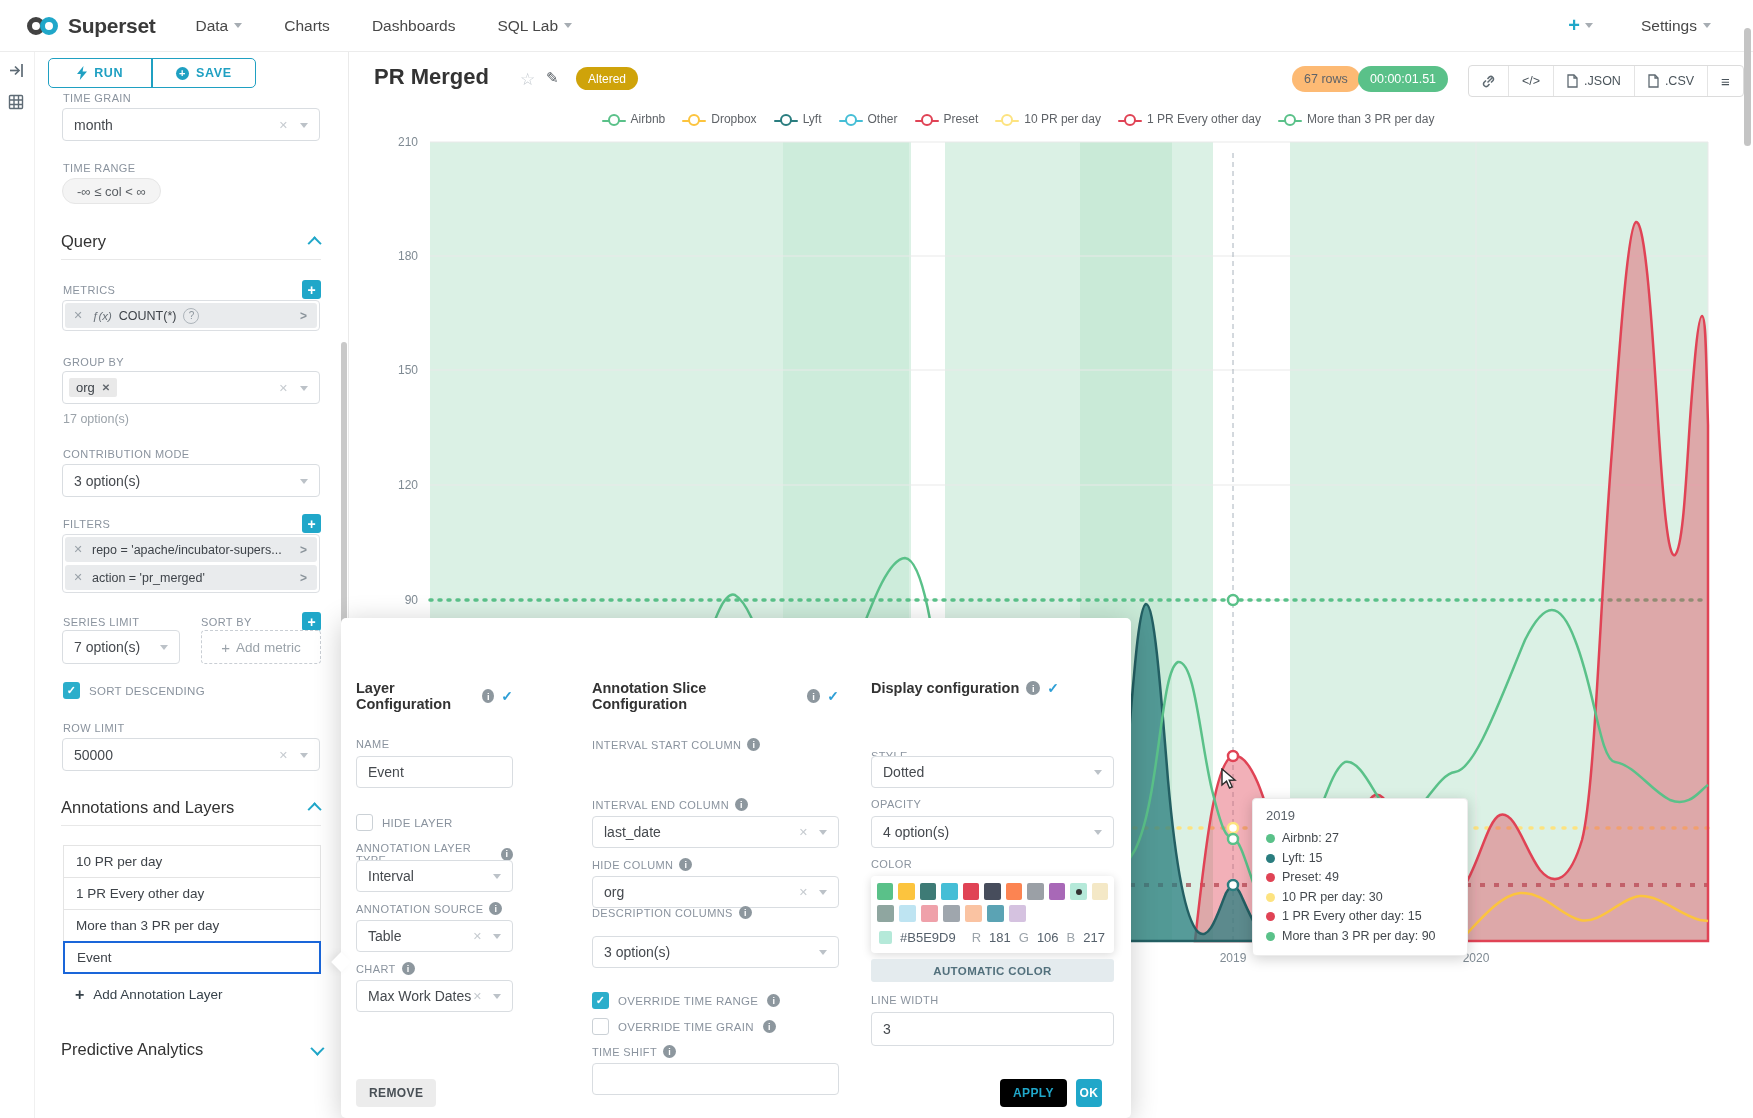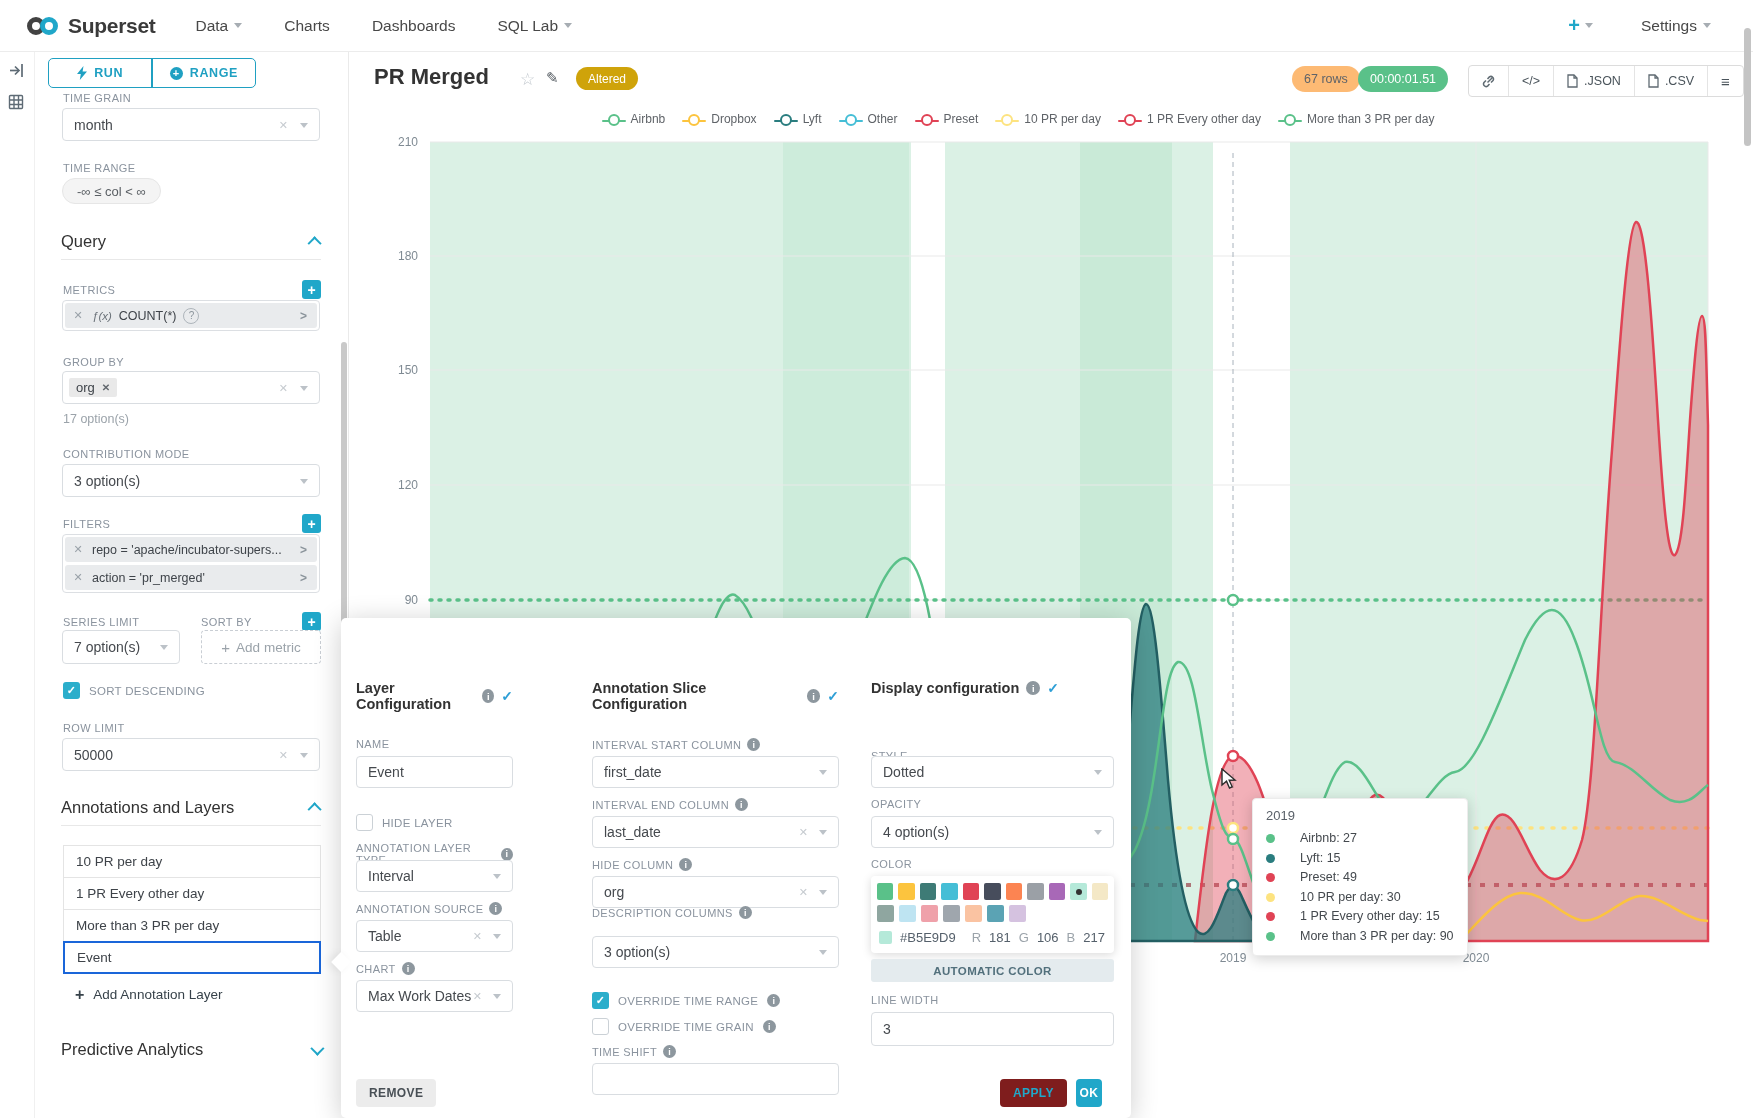--- a/index.html
+++ b/index.html
@@ -68,21 +68,21 @@
   .lg-item{display:flex;align-items:center;gap:5px;font-size:12px;color:#5F6368;cursor:pointer;}
   .lg-glyph{position:relative;width:24px;height:13px;}
   .lg-line{position:absolute;left:0;right:0;top:7px;height:2.5px;border-radius:2px;}
   .lg-dot{position:absolute;left:6px;top:1px;width:8px;height:8px;border-radius:50%;border:2.5px solid;background:#fff;box-sizing:content-box;}
   .plot{position:absolute;left:4px;top:43px;}
   .cursor{position:absolute;left:872px;top:716px;z-index:56;}
   
   .tooltip{position:absolute;left:1252px;top:798px;width:216px;background:#fff;border:1px solid #ECECEC;border-radius:4px;
     box-shadow:0 3px 14px rgba(0,0,0,.18);padding:9px 13px;box-sizing:border-box;z-index:55;}
   .tt-title{font-size:13px;color:#5A6169;margin-bottom:6px;}
-  .tt-row{display:flex;align-items:center;gap:25px;font-size:12.5px;color:#44494E;line-height:19.5px;white-space:nowrap;}
+  .tt-row{display:flex;align-items:center;gap:7px;font-size:12.5px;color:#44494E;line-height:19.5px;white-space:nowrap;}
   .tt-dot{width:9px;height:9px;border-radius:50%;flex:0 0 9px;}
   
   .modal{position:absolute;left:341px;top:618px;width:790px;height:500px;background:#fff;border-radius:5px;
     box-shadow:0 4px 28px rgba(0,0,0,.2);z-index:50;box-sizing:border-box;}
   .modal-arrow{position:absolute;left:-7px;top:337px;width:14px;height:14px;background:#fff;transform:rotate(45deg);box-shadow:-3px 3px 8px rgba(0,0,0,.07);}
   .modal-head{height:46px;border-bottom:1px solid #F0F0F0;display:flex;align-items:center;padding:0 24px;font-size:15.5px;font-weight:600;color:#333;}
   .mcol{position:absolute;}
   .mcol-title{display:flex;align-items:center;gap:7px;font-size:14.5px;font-weight:700;color:#333;}
   .info{width:14px;height:14px;border-radius:50%;background:#8D979E;color:#fff;font-size:9.5px;font-weight:700;display:inline-flex;align-items:center;justify-content:center;font-style:normal;}
   .bluecheck{color:#2E9FD6;font-size:14px;font-weight:700;}
@@ -100,21 +100,21 @@
   .sw{width:17px;height:17px;border-radius:2px;cursor:pointer;position:relative;}
   .sw .seldot{position:absolute;left:5.5px;top:5.5px;width:6px;height:6px;border-radius:50%;background:#333;}
   .hex-row{display:flex;align-items:center;gap:8px;margin-top:8px;font-size:13px;color:#55606B;padding-left:2px;}
   .hex-row .mini{width:13px;height:13px;border-radius:2px;}
   .hex-row .lt{color:#9BA3AA;}
   .autocolor{position:absolute;height:23px;background:#E4EBEE;color:#52707C;font-size:11.5px;font-weight:700;letter-spacing:.4px;
     display:flex;align-items:center;justify-content:center;border-radius:3px;cursor:pointer;}
   .m-footer-btn{position:absolute;height:28px;border-radius:4px;display:flex;align-items:center;justify-content:center;
     font-size:12px;font-weight:700;letter-spacing:.4px;cursor:pointer;padding:0 13px;box-sizing:border-box;}
   .b-remove{left:15px;top:461px;background:#ECECEC;color:#484F55;}
-  .b-apply{left:659px;top:461px;background:#7f1d1d;color:#20A7C9;}
+  .b-apply{left:659px;top:461px;background:#000000;color:#20A7C9;}
   .b-ok{left:735px;top:461px;background:#20A7C9;color:#fff;width:16px;}
   .page-thumb{position:absolute;right:2px;top:28px;width:7px;height:118px;background:#C4C4C4;border-radius:4px;z-index:70;}
 </style>
 </head>
 <body>
 
 <div class="canvas">
 
   <div class="navbar">
     <div class="brand">
@@ -170,21 +170,21 @@
     <div class="runsave">
       <div>
         <svg width="10" height="14" viewBox="0 0 10 14">
             <path d="M6.5 0 L0 8 h3.8 L2.8 14 L10 5.5 H5.6 Z" fill="#1FA0C2"></path>
           </svg>
         <span>RUN</span>
       </div>
       <div class="sep"></div>
       <div>
         <span class="save-ic">+</span>
-        <span>RANGE</span>
+        <span>SAVE</span>
       </div>
     </div>
 
     <div class="ctl-label" style="top:40px">TIME GRAIN</div>
     <div class="sel" style="top:56px">
       <span>month</span>
       <span class="clr">✕</span>
         <span class="car"></span>
     </div>
 
@@ -534,24 +534,20 @@
 
     <div class="mcol" style="left:251px;top:46px;width:247px;height:440px">
       <div class="mcol-title" style="margin-top:16px">
         <span>Annotation Slice Configuration</span>
         <span class="info">i</span>
         <span class="bluecheck">✓</span>
       </div>
       <div class="m-label" style="top:74px">
         <span>INTERVAL START COLUMN</span>
           <span class="info">i</span>
-      </div>
-      <div class="m-sel" style="top:92px;width:247px">
-        <span>first_date</span>
-          <span class="car"></span>
       </div>
       <div class="m-label" style="top:134px">
         <span>INTERVAL END COLUMN</span>
           <span class="info">i</span>
       </div>
       <div class="m-sel" style="top:152px;width:247px">
         <span>last_date</span>
         <span class="clr">✕</span>
           <span class="car"></span>
       </div>

